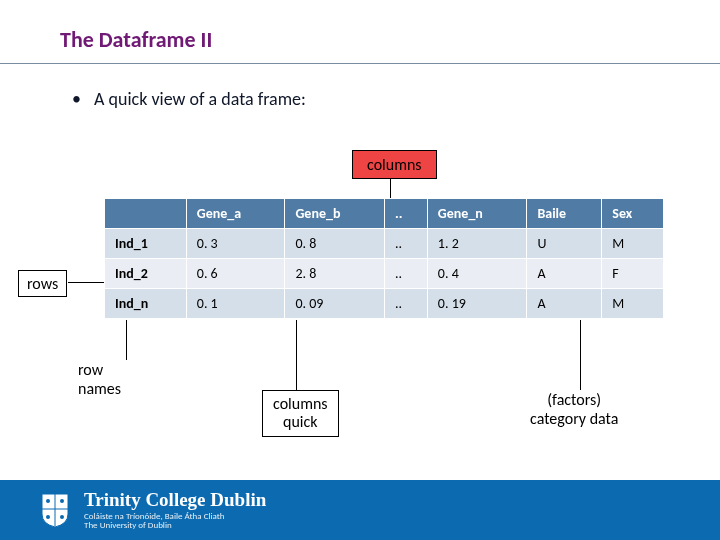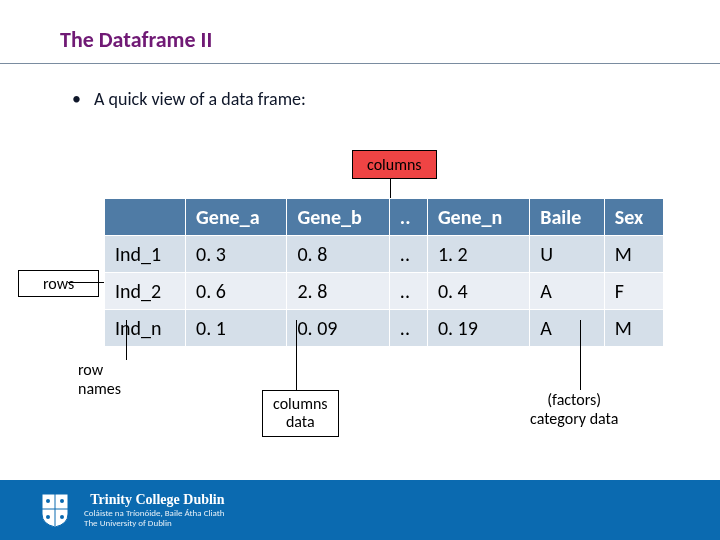--- a/index.html
+++ b/index.html
@@ -46,55 +46,55 @@
     width: 1px;
     height: 20px;
     background: #000;
   }
   .rows-label {
     position: absolute;
     top: 270px;
     left: 18px;
     font-size: 16px;
     border: 1px solid #000;
-    padding: 3px 24px;
+    padding: 3px 8px;
     background: #fff;
   }
   .rows-connector {
     position: absolute;
     top: 282px;
     left: 68px;
     width: 36px;
     height: 1px;
     background: #000;
   }
   table.df {
     position: absolute;
     top: 198px;
     left: 104px;
     border-collapse: collapse;
-    font-size: 20px;
+    font-size: 14px;
     width: 560px;
   }
   table.df th, table.df td {
     border: 1px solid #fff;
     padding: 6px 10px;
     text-align: left;
   }
   table.df th {
     background: #4f7ba5;
     color: #fff;
     font-weight: bold;
   }
   table.df th.corner {
     background: #4f7ba5;
   }
   table.df tr:nth-child(even) td { background: #d5dfe9; }
   table.df tr:nth-child(odd) td { background: #eaeef4; }
-  table.df td.rownm { font-weight: normal; }
+  table.df td.rownm { font-weight: bold; }
 
   .rownames-box {
     position: absolute;
     top: 360px;
     left: 78px;
     font-size: 16px;
     text-align: left;
     line-height: 1.2;
   }
   .rownames-conn {
@@ -158,21 +158,21 @@
     height: 36px;
     position: relative;
   }
   .shield svg { display: block; }
   .uni-text {
     margin-left: 14px;
     line-height: 1.1;
   }
   .uni-main {
     font-family: Georgia, 'Times New Roman', serif;
-    font-size: 14px;
+    font-size: 19px;
     font-weight: bold;
     text-align: right;
   }
   .uni-sub {
     font-size: 9px;
     opacity: 0.9;
   }
 </style>
 </head>
 <body>
@@ -234,21 +234,21 @@
 
 <div class="rownames-conn"></div>
 <div class="rownames-box">
   <div>row</div>
   <div>names</div>
 </div>
 
 <div class="numeric-conn"></div>
 <div class="numeric-box">
   <div>columns</div>
-  <div>data</div>
+  <div>quick</div>
 </div>
 
 <div class="category-conn"></div>
 <div class="category-box">
   <div>(factors)</div>
   <div>category data</div>
 </div>
 
 <div class="footer">
   <div class="shield">

